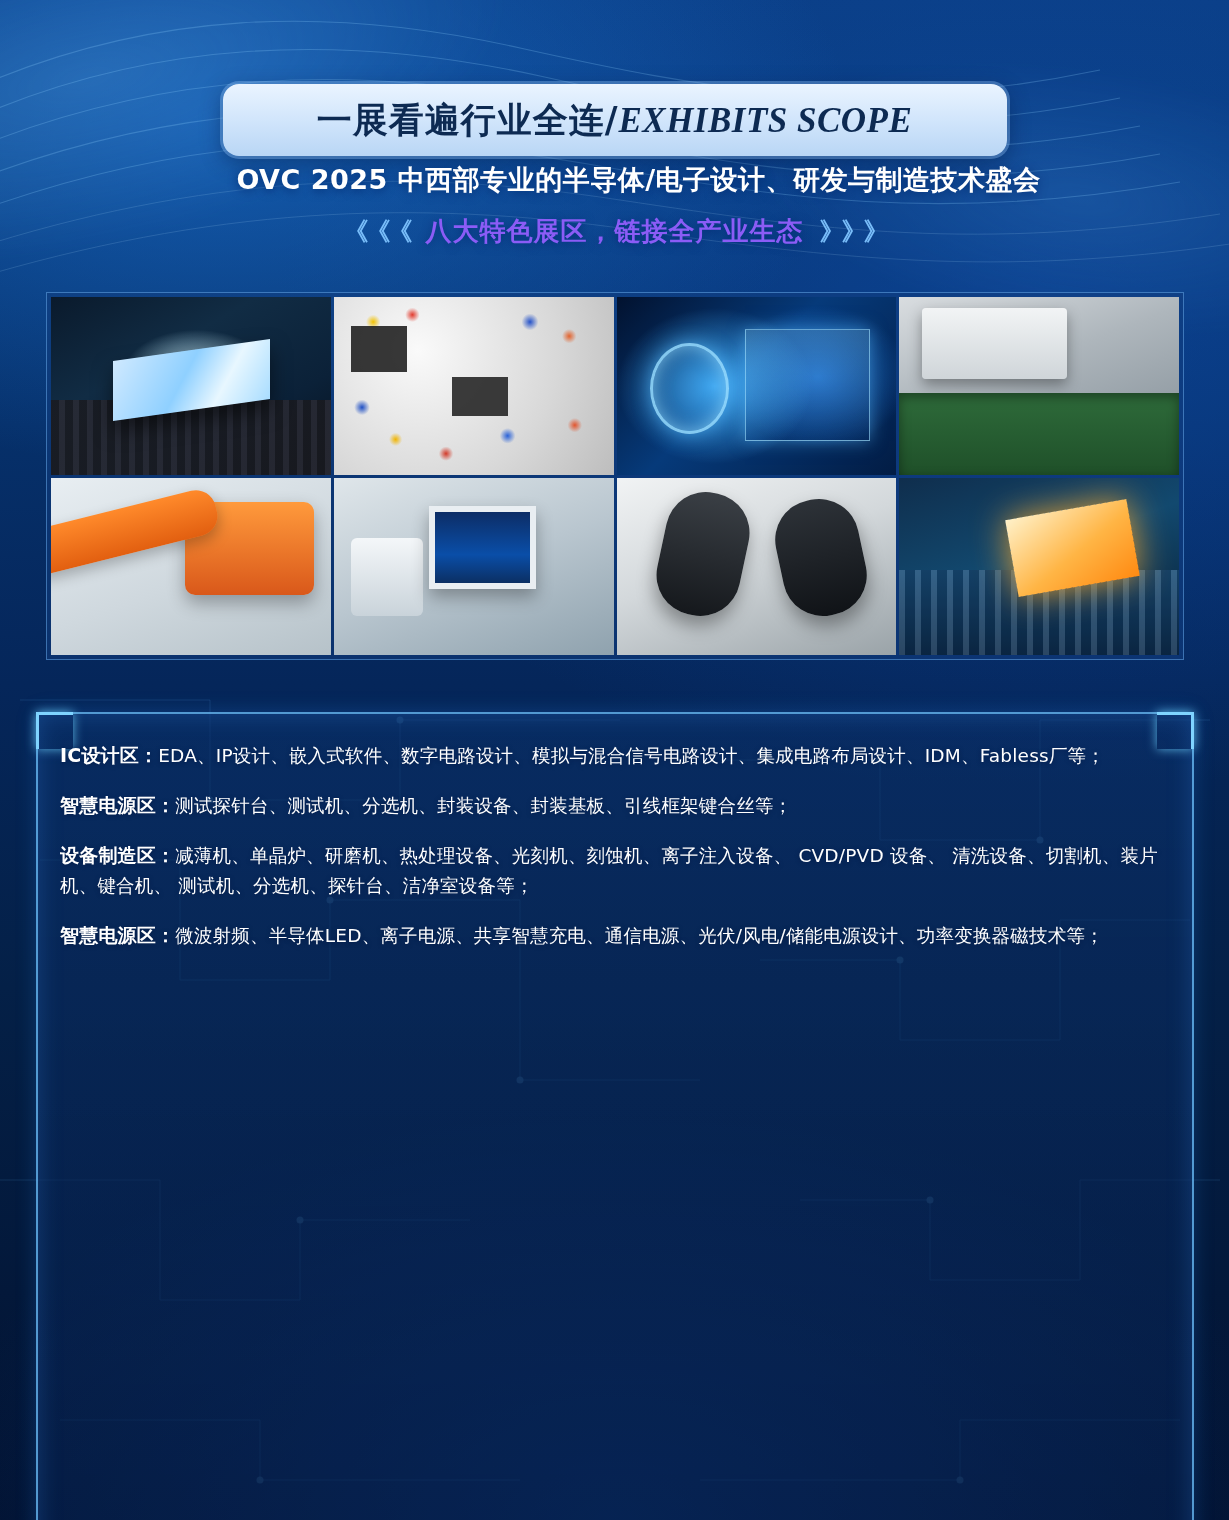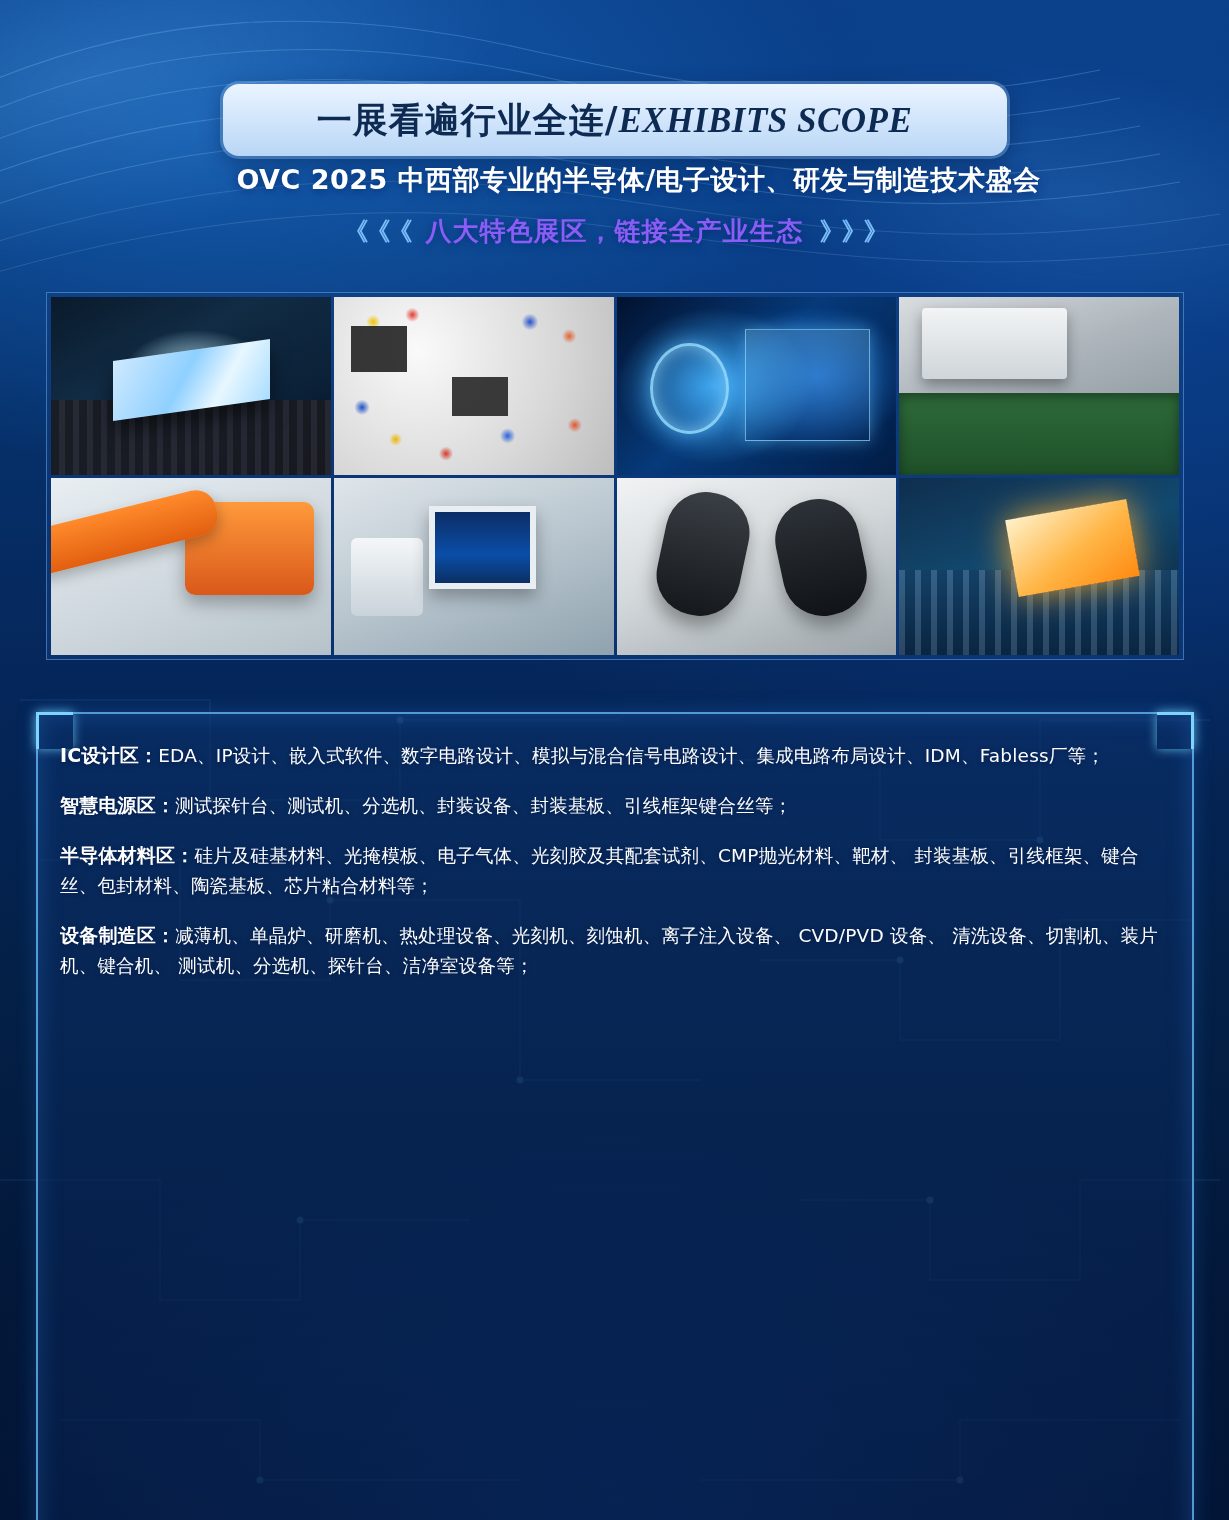--- a/index.html
+++ b/index.html
@@ -435,23 +435,23 @@
       <span class="label">IC设计区：</span><span class="body">EDA、IP设计、嵌入式软件、数字电路设计、模拟与混合信号电路设计、集成电路布局设计、IDM、Fabless厂等；</span>
     </div>
 
 
 
 
     <div class="zone">
       <span class="label">智慧电源区：</span><span class="body">测试探针台、测试机、分选机、封装设备、封装基板、引线框架键合丝等；</span>
     </div>
 
-    <div class="zone">
-      <span class="label">半导体材料区：</span><span class="body">硅片及硅基材料、光掩模板、电子气体、光刻胶及其配套试剂、CMP抛光材料、靶材、 封装基板、引线框架、键合丝、包封材料、陶瓷基板、芯片粘合材料等；</span>
-    </div>
 
     <div class="zone">
       <span class="label">设备制造区：</span><span class="body">减薄机、单晶炉、研磨机、热处理设备、光刻机、刻蚀机、离子注入设备、 CVD/PVD 设备、 清洗设备、切割机、装片机、键合机、 测试机、分选机、探针台、洁净室设备等；</span>
     </div>
 
+    <div class="zone">
+      <span class="label">智慧电源区：</span><span class="body">微波射频、半导体LED、离子电源、共享智慧充电、通信电源、光伏/风电/储能电源设计、功率变换器磁技术等；</span>
+    </div>
 
   </div>
 </div>
 
 </body></html>

